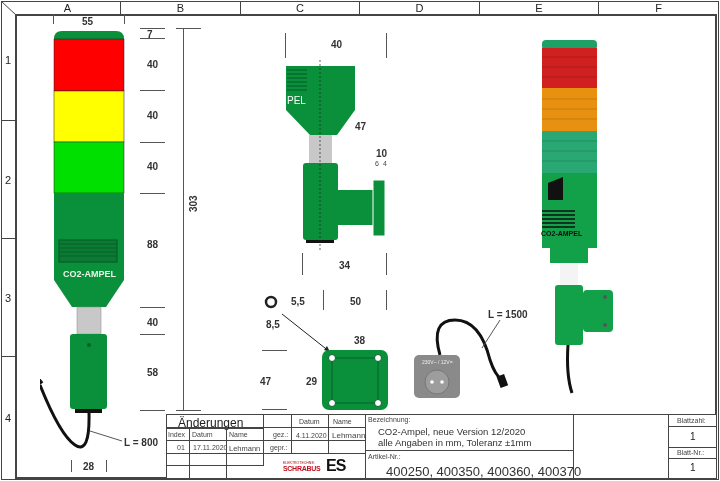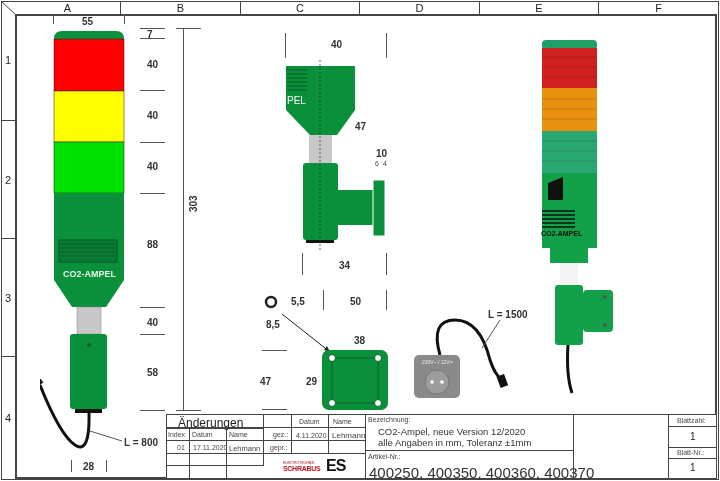--- a/index.html
+++ b/index.html
@@ -227,21 +227,21 @@
 <div class="abs" style="left:283px;top:461px;font-size:3.5px;color:#a01010">ELEKTROTECHNIK</div>
 <div class="abs" style="left:283px;top:465px;font-size:7px;font-weight:bold;color:#c01020;letter-spacing:-.3px">SCHRABUS</div>
 <div class="abs" style="left:326px;top:457px;font-size:16px;font-weight:bold;color:#111;letter-spacing:-1px">ES</div>
 
 <div class="tbcell" style="left:365px;top:414px;width:209px;height:37px"></div>
 <div class="tb" style="left:368px;top:416px">Bezeichnung:</div>
 <div class="abs" style="left:378px;top:426px;font-size:9.5px;color:#333">CO2-Ampel, neue Version 12/2020</div>
 <div class="abs" style="left:378px;top:437px;font-size:9.5px;color:#333">alle Angaben in mm, Toleranz ±1mm</div>
 <div class="tbcell" style="left:365px;top:450px;width:209px;height:29px"></div>
 <div class="tb" style="left:368px;top:453px">Artikel-Nr.:</div>
-<div class="abs" style="left:369px;top:464px;font-size:15px;color:#333">400250, 400350, 400360, 400370</div>
+<div class="abs" style="left:386px;top:464px;font-size:13px;color:#333">400250, 400350, 400360, 400370</div>
 <div class="tbcell" style="left:573px;top:414px;width:96px;height:65px"></div>
 
 <div class="tbcell" style="left:668px;top:414px;width:49px;height:13px"></div>
 <div class="tb" style="left:677px;top:417px">Blattzahl:</div>
 <div class="tbcell" style="left:668px;top:426px;width:49px;height:22px"></div>
 <div class="abs" style="left:690px;top:431px;font-size:10px">1</div>
 <div class="tbcell" style="left:668px;top:447px;width:49px;height:12px"></div>
 <div class="tb" style="left:677px;top:449px">Blatt-Nr.:</div>
 <div class="tbcell" style="left:668px;top:458px;width:49px;height:21px"></div>
 <div class="abs" style="left:690px;top:462px;font-size:10px">1</div>

